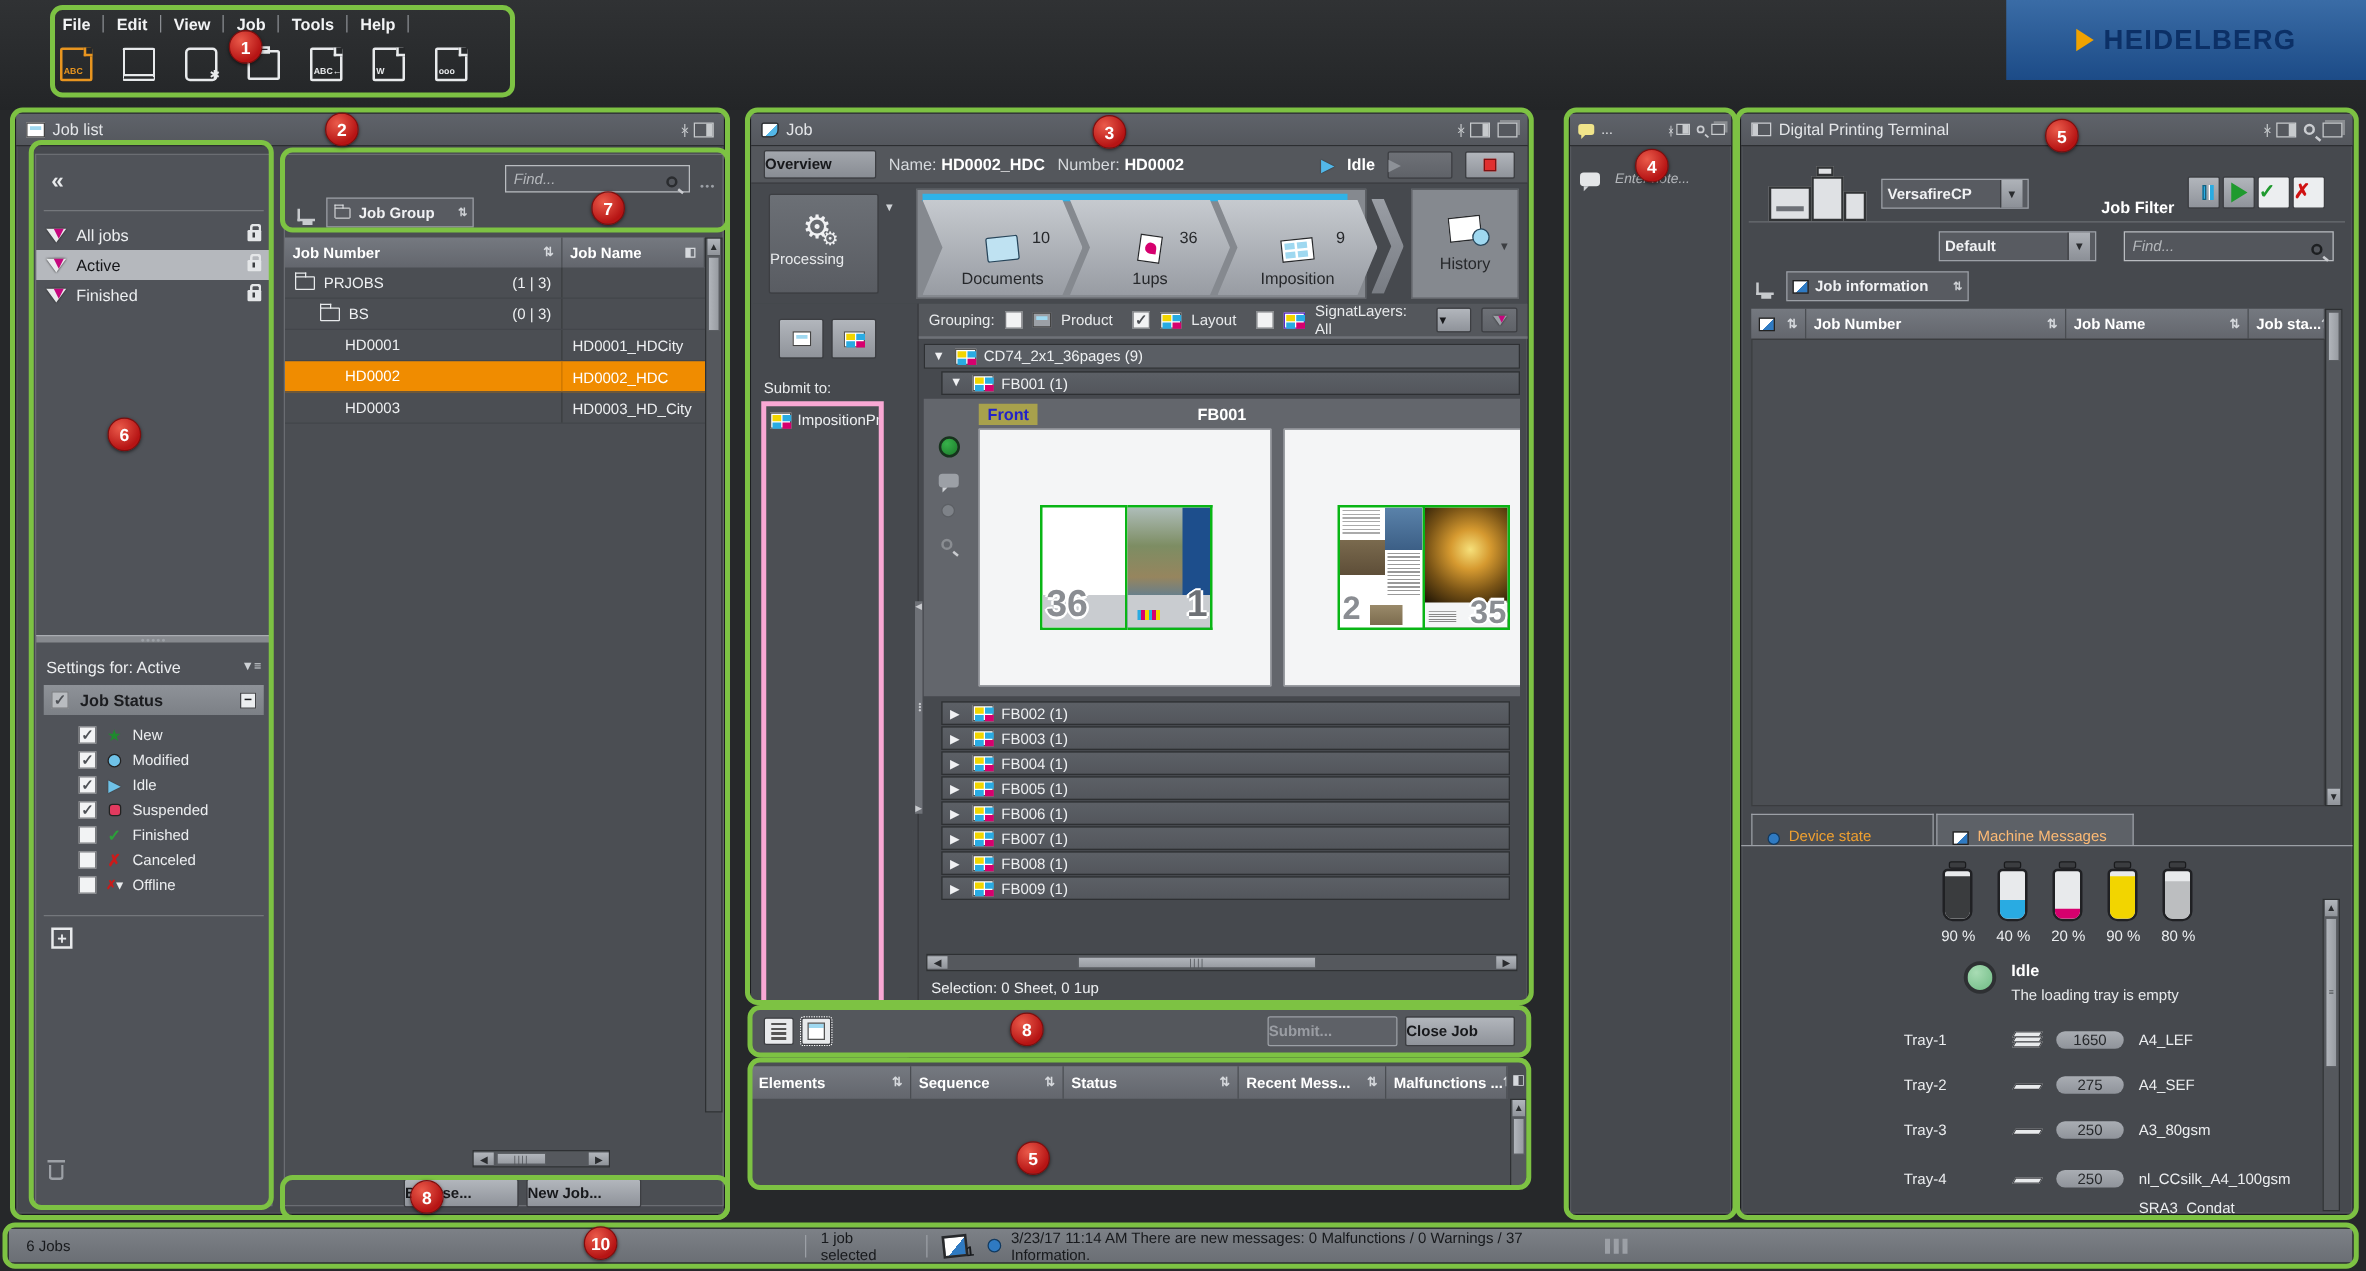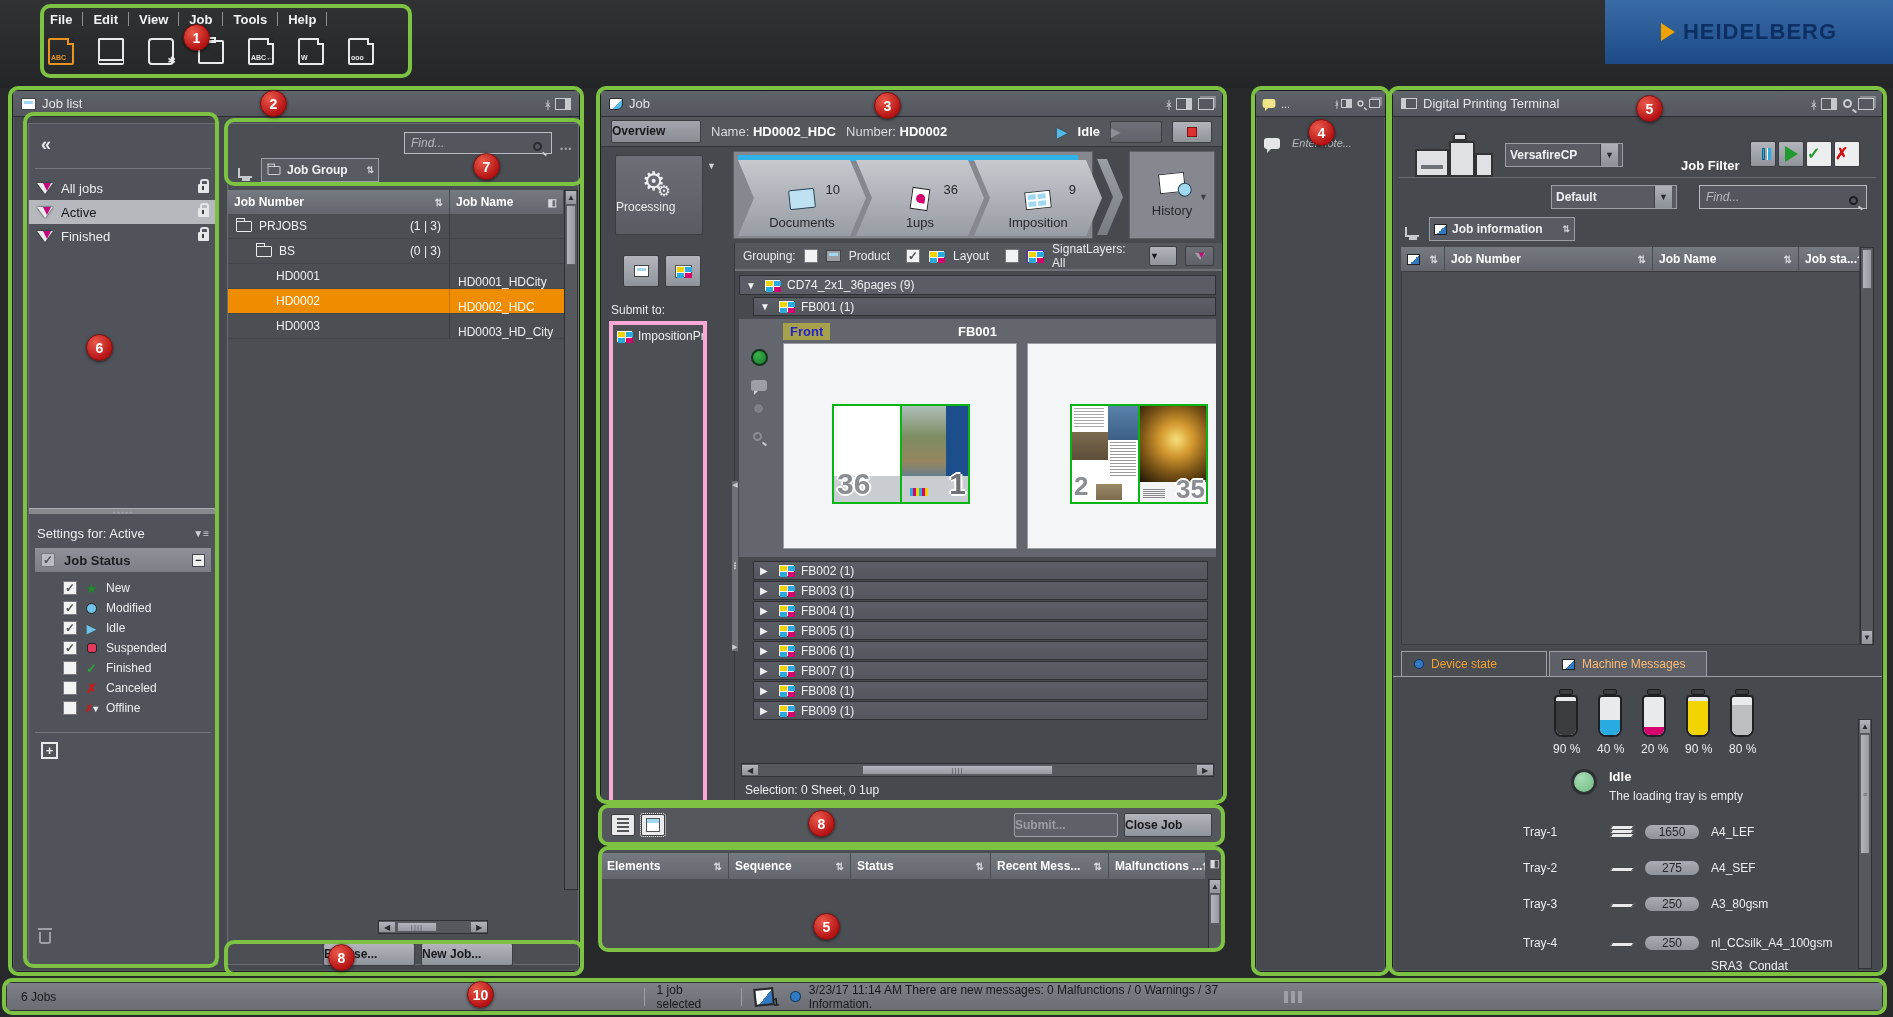--- a/index.html
+++ b/index.html
@@ -73,31 +73,31 @@
   .navitem { display:flex; align-items:center; gap:8px; height:24px; padding:0 8px; color:#eceef0; font-size:13px; }
   .navitem.sel { background:#b5b8bd; color:#141518; }
 
   
   .sfrow { display:flex; align-items:center; gap:8px; height:20px; padding-left:34px; color:#eceef0; font-size:12px; }
   .sicon { width:13px; height:13px; display:inline-flex; align-items:center; justify-content:center; flex:none; font-size:13px; }
 
   
   .jrow { display:flex; height:25px; align-items:center; font-size:12px; color:#eef0f2; border-bottom:1px solid #43464b; }
   .jrow .c1 { width:222px; display:flex; align-items:center; gap:7px; padding:0 8px; height:100%; border-right:1px solid #3a3c3f; }
-  .jrow .c2 { flex:1; padding:0 8px; display:flex; align-items:center; height:100%;margin-top:12px; }
+  .jrow .c2 { flex:1; padding:0 8px; display:flex; height:100%;margin-top:12px; }
   .jrow.sel { background:#f08c00; color:#fff; }
 
   
   .chev { position:absolute; top:8px; height:76px; background:linear-gradient(#c6cacf,#989ca3); clip-path:polygon(0 0, calc(100% - 16px) 0, 100% 50%, calc(100% - 16px) 100%, 0 100%, 16px 50%); display:flex; flex-direction:column; align-items:center; justify-content:center; color:#26282b; font-size:13px; }
   .chev .cnt { position:absolute; right:26px; top:22px; font-size:13px; color:#26282b; }
   .chev .lbl { position:absolute; bottom:6px; font-size:13px; }
 
   .fbrow { position:absolute; left:0; right:14px; height:19px; background:linear-gradient(#5c6066,#53565c); border:1px solid #2e3033; display:flex; align-items:center; gap:6px; padding:0 6px; color:#eef0f2; font-size:12px; }
 
-  .tab { position:absolute; height:25px; display:flex; align-items:center; gap:7px; padding:0 12px; font-size:12px; border:1px solid #9ca0a6; border-bottom:none; }
+  .tab { position:absolute; height:25px; display:flex; align-items:flex-end; gap:7px; padding:0 12px; font-size:12px; border:1px solid #9ca0a6; border-bottom:none; }
   .tab.active { background:#4b4e53; color:#f0a030; }
   .tab.idle { background:#5d6167; color:#fdba74; }
 
   .toner { position:absolute; width:26px; }
   .toner .cap { width:14px; height:6px; background:#3b3d40; border:1px solid #1a1b1d; border-radius:2px; margin:0 auto; }
   .toner .body { width:24px; height:42px; border:2px solid #202124; border-radius:4px 4px 8px 8px; margin:0 auto; background:#e8eaec; position:relative; overflow:hidden; }
   .toner .fill { position:absolute; left:0; right:0; bottom:0; }
   .toner .pct { text-align:center; color:#eceef0; font-size:12px; margin-top:5px; white-space:nowrap; }
 
   .trayrow { position:absolute; left:130px; right:40px; height:30px; display:flex; align-items:center; color:#eceef0; font-size:12px; }

